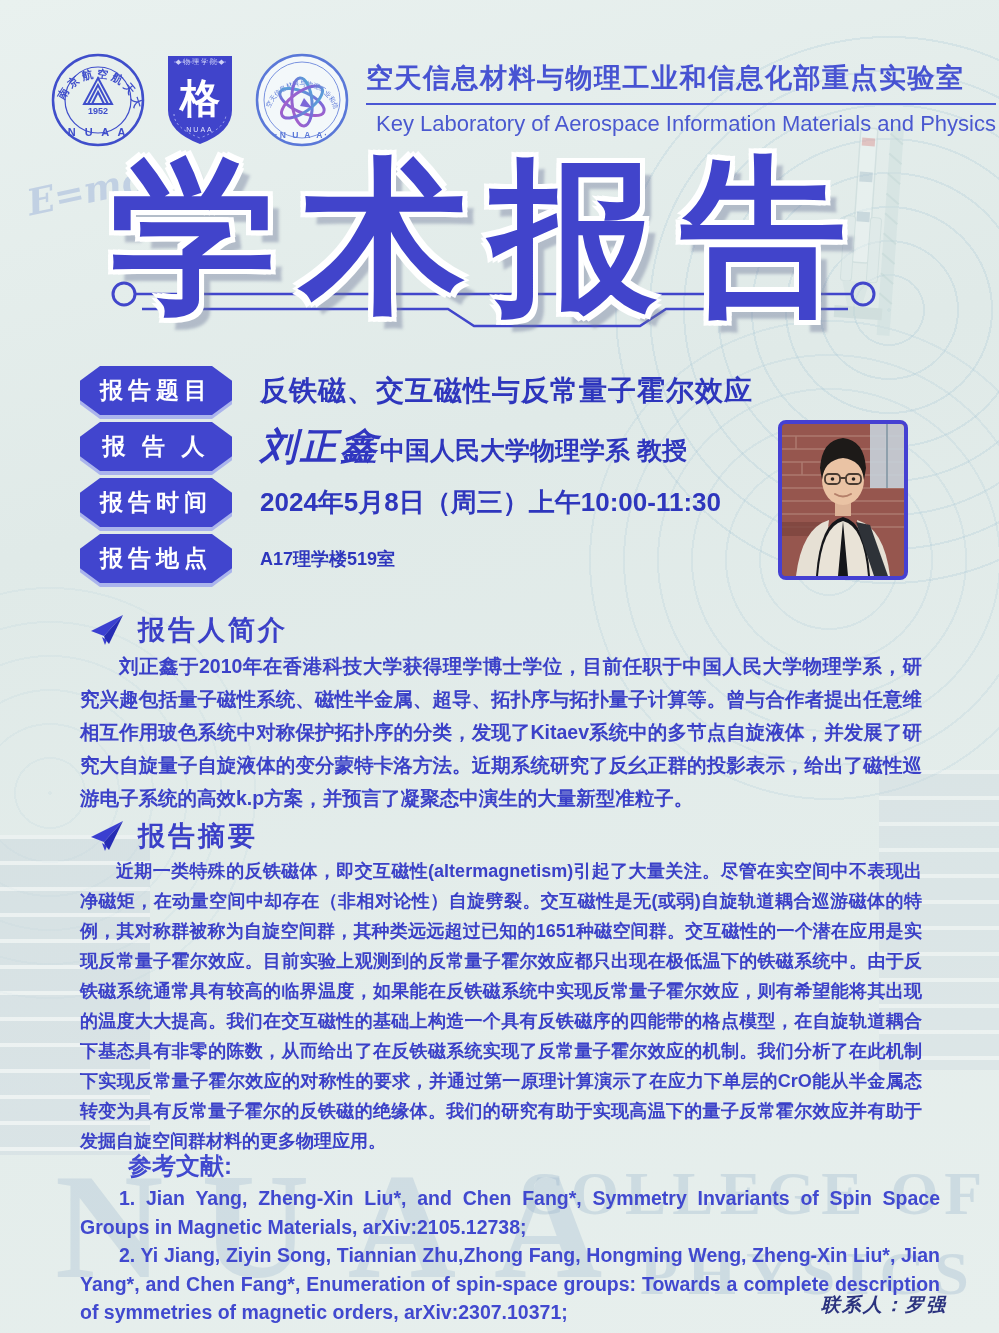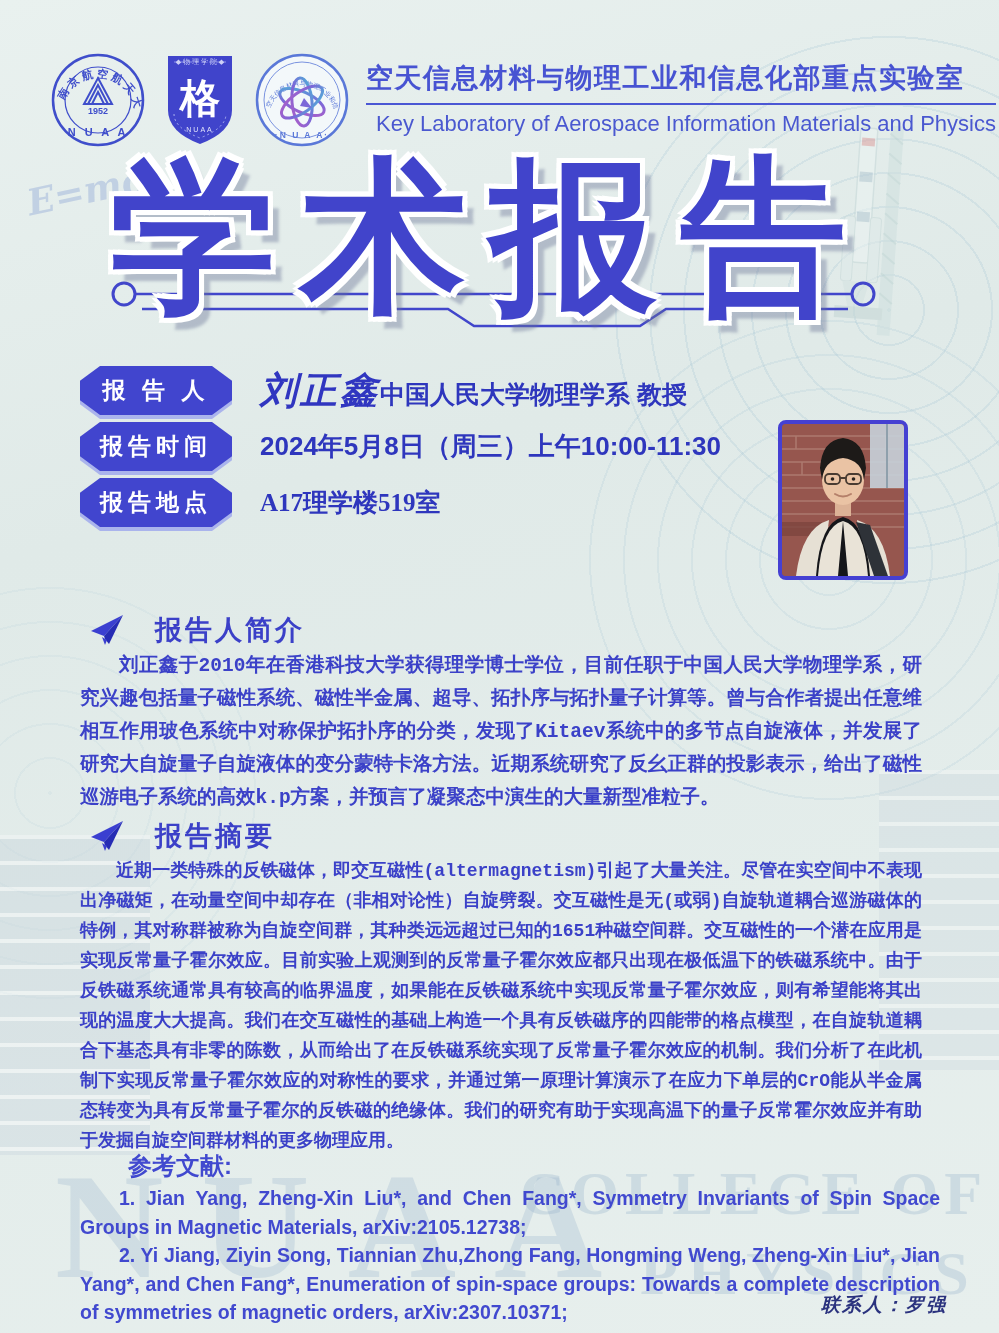--- a/index.html
+++ b/index.html
@@ -52,35 +52,35 @@
   .info-row{ display:flex; align-items:center; height:49px; margin-bottom:7px;}
   .pill{ width:152px; height:49px; flex:0 0 auto; background:#4145ce; color:#fff;
     display:flex; align-items:center; justify-content:center;
     font-size:23px; font-weight:800; letter-spacing:5px;
     clip-path:polygon(20px 0, calc(100% - 20px) 0, 100% 30%, 100% 70%, calc(100% - 20px) 100%, 20px 100%, 0 70%, 0 30%);}
   .pill-wrap{ filter:drop-shadow(0 4px 0 rgba(125,135,238,0.55));}
   .val{ margin-left:28px; color:#2e36bd; font-weight:800; white-space:nowrap;}
   .val.v-title{ font-size:28px; letter-spacing:1px;}
   .val.v-speaker{ font-size:25px;}
   .val.v-time{ font-size:26px;}
-  .val.v-place{ font-size:25px;font-family:Liberation Serif, serif;}
+  .val.v-place{ font-size:18px;}
   .signature{ font-family:"DejaVu Serif",serif; font-style:italic; font-size:37px; font-weight:700;
     color:#3036c0; letter-spacing:3px;}
 
   
   .photo{ position:absolute; left:778px; top:420px; width:130px; height:160px;
     border:4px solid #4540d2; border-radius:8px; overflow:hidden; background:#96564e;}
 
   
-  .section-head{ position:absolute; display:flex; align-items:center; gap:31px;}
+  .section-head{ position:absolute; display:flex; align-items:center; gap:14px;}
   .section-head h2{ font-size:27px; font-weight:800; color:#3b40c8; letter-spacing:3px;}
   .sh-bio{ left:90px; top:612px;}
   .sh-abs{ left:90px; top:818px;}
   .para{ position:absolute; left:80px; width:842px; text-align:justify; text-indent:2em;
-    color:#3b41c8; font-weight:700;font-family:Liberation Mono, monospace;}
+    color:#3b41c8; font-weight:700;}
   .para.bio{ top:650px; font-size:19.5px; line-height:33px;}
   .para.abs{ top:856px; font-size:18px; line-height:30px;}
 
   
   .refs{ position:absolute; left:80px; top:1150px; width:860px; color:#4149cf;}
   .refs .rhead{ font-size:24px; font-weight:700; text-indent:2em; margin-bottom:2px;}
   .refs .ritem{ font-size:19.5px; font-weight:700; line-height:28.5px; text-indent:2em; text-align:justify;}
 
   .contact{ position:absolute; right:52px; top:1292px; font-family:"DejaVu Serif",serif;
     font-style:italic; font-size:19px; font-weight:700; color:#2a327e; letter-spacing:2px;}
@@ -174,20 +174,26 @@
       <line x1="28" y1="16" x2="743" y2="16" stroke="#4146cb" stroke-width="2.5"></line>
       <circle cx="755" cy="16" r="11" fill="none" stroke="#4146cb" stroke-width="3"></circle>
       <polyline points="34,31 340,31 366,48 532,48 558,31 740,31" fill="none" stroke="#4146cb" stroke-width="2.5"></polyline>
     </svg>
     <h1>学术报告</h1>
   </div>
 
   <section class="info">
     <div class="info-row">
       <div class="pill-wrap">
+          <div class="pill">报告题目</div>
+        </div>
+      <div class="val v-title">反铁磁、交互磁性与反常量子霍尔效应</div>
+    </div>
+    <div class="info-row">
+      <div class="pill-wrap">
           <div class="pill">报 告 人</div>
         </div>
       <div class="val v-speaker">
         <span class="signature">刘正鑫</span><span>中国人民大学物理学系 教授</span>
       </div>
     </div>
     <div class="info-row">
       <div class="pill-wrap">
           <div class="pill">报告时间</div>
         </div>

